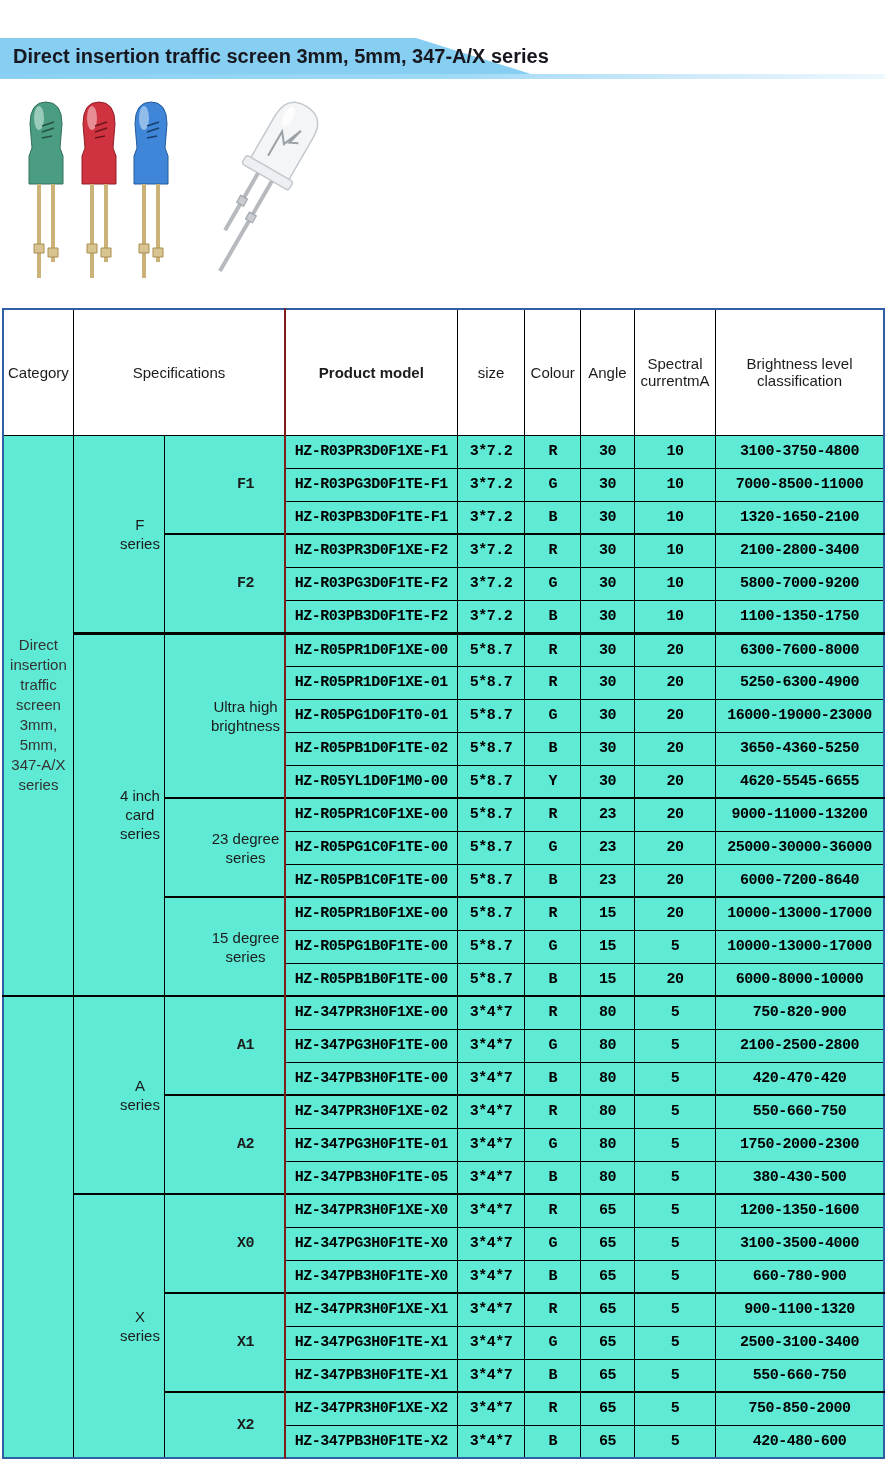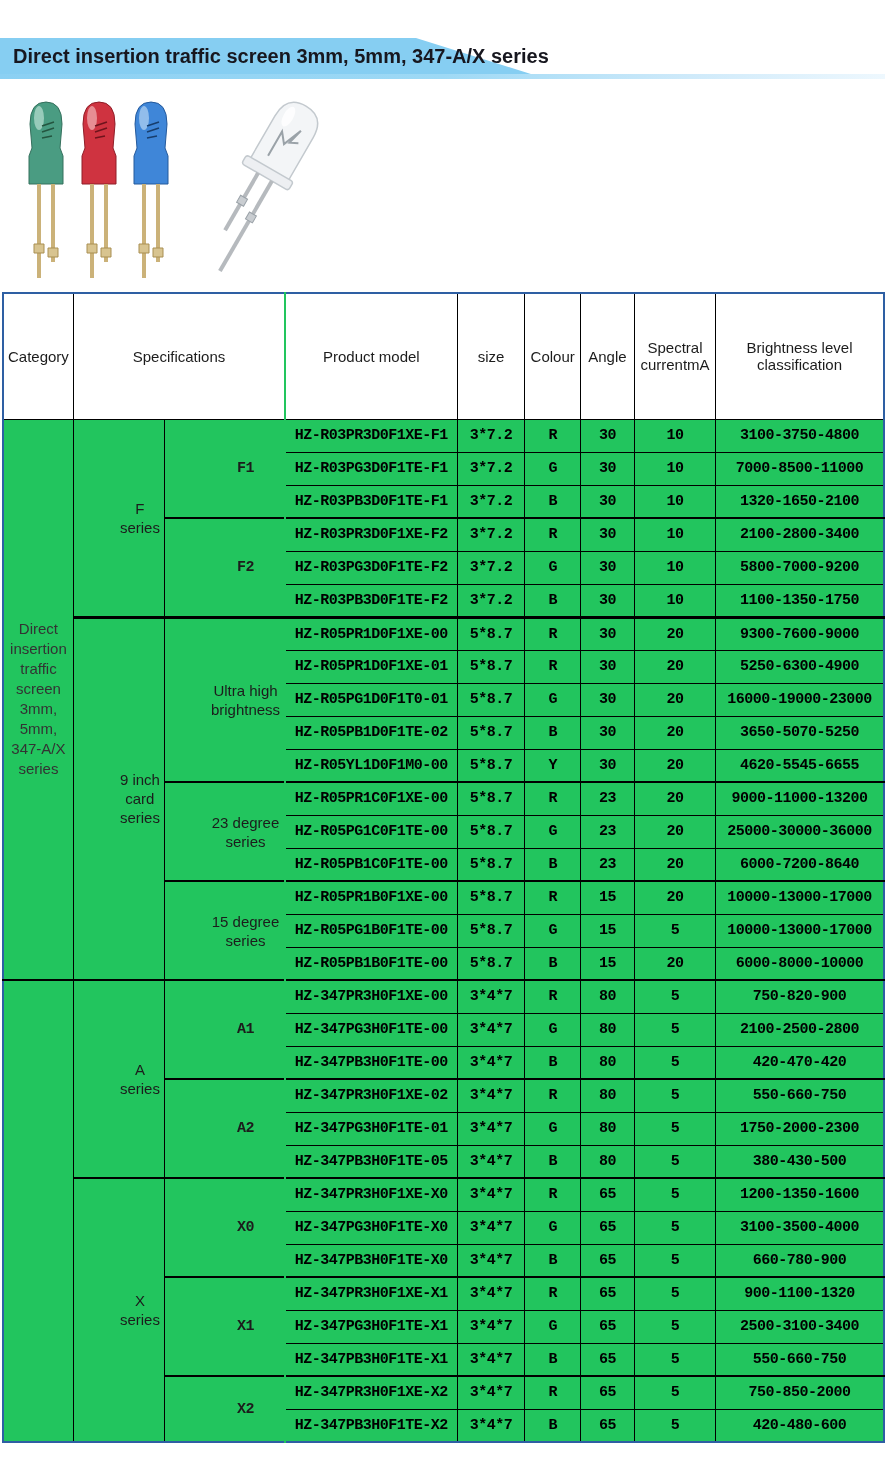--- a/index.html
+++ b/index.html
@@ -19,35 +19,35 @@
     background:linear-gradient(to right,#8BD0F3 0%,#9ED9F5 50%,#CFEAFA 78%,#EEF8FE 100%);
   }
   .banner h1{
     position:absolute;left:13px;top:0;margin:0;font-size:20px;font-weight:700;
     color:#17171F;line-height:36px;white-space:nowrap;
   }
   
   .photo{position:absolute;left:18px;top:96px;width:340px;height:196px;}
   
   table{
-    position:absolute;left:2px;top:292px;border-collapse:collapse;table-layout:fixed;
-    border:2px solid #2E5FA3;background:#22c55e;
+    position:absolute;left:2px;top:308px;border-collapse:collapse;table-layout:fixed;
+    border:2px solid #2E5FA3;background:#5eead4;
   }
   th,td{
     border:1px solid #000;padding:0 4px;text-align:center;vertical-align:middle;
     overflow-wrap:break-word;word-wrap:break-word;
   }
   thead tr{height:126px;}
   th{font-weight:400;font-size:15px;color:#1C1C1C;background:#fff;}
   tbody tr{height:33px;}
   td{font-size:15px;color:#000;}
   .mono{font-family:"Liberation Mono","DejaVu Sans Mono",monospace;font-weight:700;letter-spacing:-0.5px;}
   .cat-cell{font-size:15px;color:#333;line-height:20px;}
   .ser-cell,.spec-cell{font-size:15px;color:#1C1C1C;line-height:19px;padding-left:46px;}
-  .mleft{border-left:2px solid #22c55e;}
+  .mleft{border-left:2px solid #7f1d1d;font-weight:bold;}
   tr.sep2 > td{border-top-width:2px;}
   tr.sep3 > td{border-top-width:3px;}
 </style>
 </head>
 <body>
 
 <div class="banner">
   <div class="banner-shape"></div>
   <div class="banner-underline"></div>
   <h1>Direct insertion traffic screen 3mm, 5mm, 347-A/X series</h1>
@@ -168,28 +168,28 @@
       </tr>
       <tr>
         <td class="mono mleft">HZ-R03PB3D0F1TE-F2</td>
         <td class="mono">3*7.2</td>
         <td class="mono">B</td>
         <td class="mono">30</td>
         <td class="mono">10</td>
         <td class="mono">1100-1350-1750</td>
       </tr>
       <tr class="sep3">
-        <td class="ser-cell" rowspan="11">9 inch card series</td>
+        <td class="ser-cell" rowspan="11">4 inch card series</td>
         <td class="spec-cell" rowspan="5">Ultra high brightness</td>
         <td class="mono mleft">HZ-R05PR1D0F1XE-00</td>
         <td class="mono">5*8.7</td>
         <td class="mono">R</td>
         <td class="mono">30</td>
         <td class="mono">20</td>
-        <td class="mono">9300-7600-9000</td>
+        <td class="mono">6300-7600-8000</td>
       </tr>
       <tr>
         <td class="mono mleft">HZ-R05PR1D0F1XE-01</td>
         <td class="mono">5*8.7</td>
         <td class="mono">R</td>
         <td class="mono">30</td>
         <td class="mono">20</td>
         <td class="mono">5250-6300-4900</td>
       </tr>
       <tr>
@@ -199,21 +199,21 @@
         <td class="mono">30</td>
         <td class="mono">20</td>
         <td class="mono">16000-19000-23000</td>
       </tr>
       <tr>
         <td class="mono mleft">HZ-R05PB1D0F1TE-02</td>
         <td class="mono">5*8.7</td>
         <td class="mono">B</td>
         <td class="mono">30</td>
         <td class="mono">20</td>
-        <td class="mono">3650-5070-5250</td>
+        <td class="mono">3650-4360-5250</td>
       </tr>
       <tr>
         <td class="mono mleft">HZ-R05YL1D0F1M0-00</td>
         <td class="mono">5*8.7</td>
         <td class="mono">Y</td>
         <td class="mono">30</td>
         <td class="mono">20</td>
         <td class="mono">4620-5545-6655</td>
       </tr>
       <tr class="sep2">

